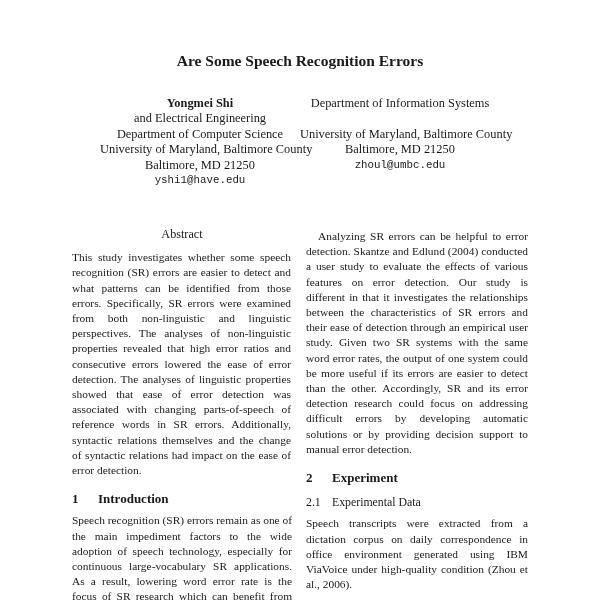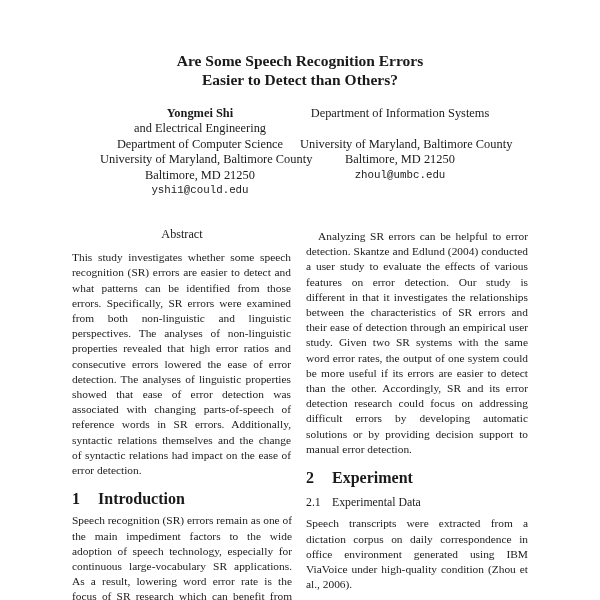--- a/index.html
+++ b/index.html
@@ -1,52 +1,51 @@
 <!DOCTYPE html>
 <html><head>
 <meta charset="utf-8">
 <style>
   html, body { margin: 0; padding: 0; background: #ffffff; }
   body { width: 600px; height: 600px; overflow: hidden; position: relative;
          font-family: "Liberation Serif", serif; color: #1a1a1a; }
   .title { position: absolute; top: 51px; left: 0; width: 600px; text-align: center;
            font-weight: bold; font-size: 15.5px; line-height: 19px; }
-  .author { position: absolute; top: 106px; text-align: center; font-size: 12.4px; line-height: 15.4px; white-space: nowrap; }
+  .author { position: absolute; top: 96px; text-align: center; font-size: 12.4px; line-height: 15.4px; white-space: nowrap; }
   .author .name { font-weight: bold; }
   .author .email { font-family: "Liberation Mono", monospace; font-size: 10.8px; }
   #author1 { left: 100px; width: 200px; }
   #author2 { left: 300px; width: 200px; }
   .col { position: absolute; font-size: 11.4px; line-height: 15.2px; text-align: justify; }
   #colL { left: 72px; top: 227px; width: 220px; }
   #colR { left: 306px; top: 229px; width: 222px; }
   .abs-head { text-align: center; font-weight: normal; font-size: 12.2px; margin-bottom: 8px; }
   .abs-body { margin-right: 1px; }
-  .sec-head { font-weight: bold; font-size: 16px; margin: 13px 0 7px 0; }
+  .sec-head { font-weight: bold; font-size: 13px; margin: 13px 0 7px 0; }
   .sec-head .num { display: inline-block; width: 26px; }
   .subsec-head { font-weight: normal; font-size: 11.8px; margin: 10px 0 6px 0; }
   .subsec-head .num { display: inline-block; width: 26px; }
   p { margin: 0; }
   .indent { text-indent: 12px; }
   .clip { overflow: hidden; }
 </style>
 </head>
 <body>
 
 <div class="title">
   <div>Are Some Speech Recognition Errors</div>
-  <div>Easier to Detect than Others?</div>
 </div>
 
 <div class="author" id="author1">
   <div class="name">Yongmei Shi</div>
   <div>and Electrical Engineering</div>
   <div>Department of Computer Science</div>
   <div>University of Maryland, Baltimore County</div>
   <div>Baltimore, MD 21250</div>
-  <div class="email">yshi1@could.edu</div>
+  <div class="email">yshi1@have.edu</div>
 </div>
 
 <div class="author" id="author2">
   <div>Department of Information Systems</div>
   <div style="height:15.4px"></div>
   <div>University of Maryland, Baltimore County</div>
   <div>Baltimore, MD 21250</div>
   <div class="email">zhoul@umbc.edu</div>
 </div>
 

